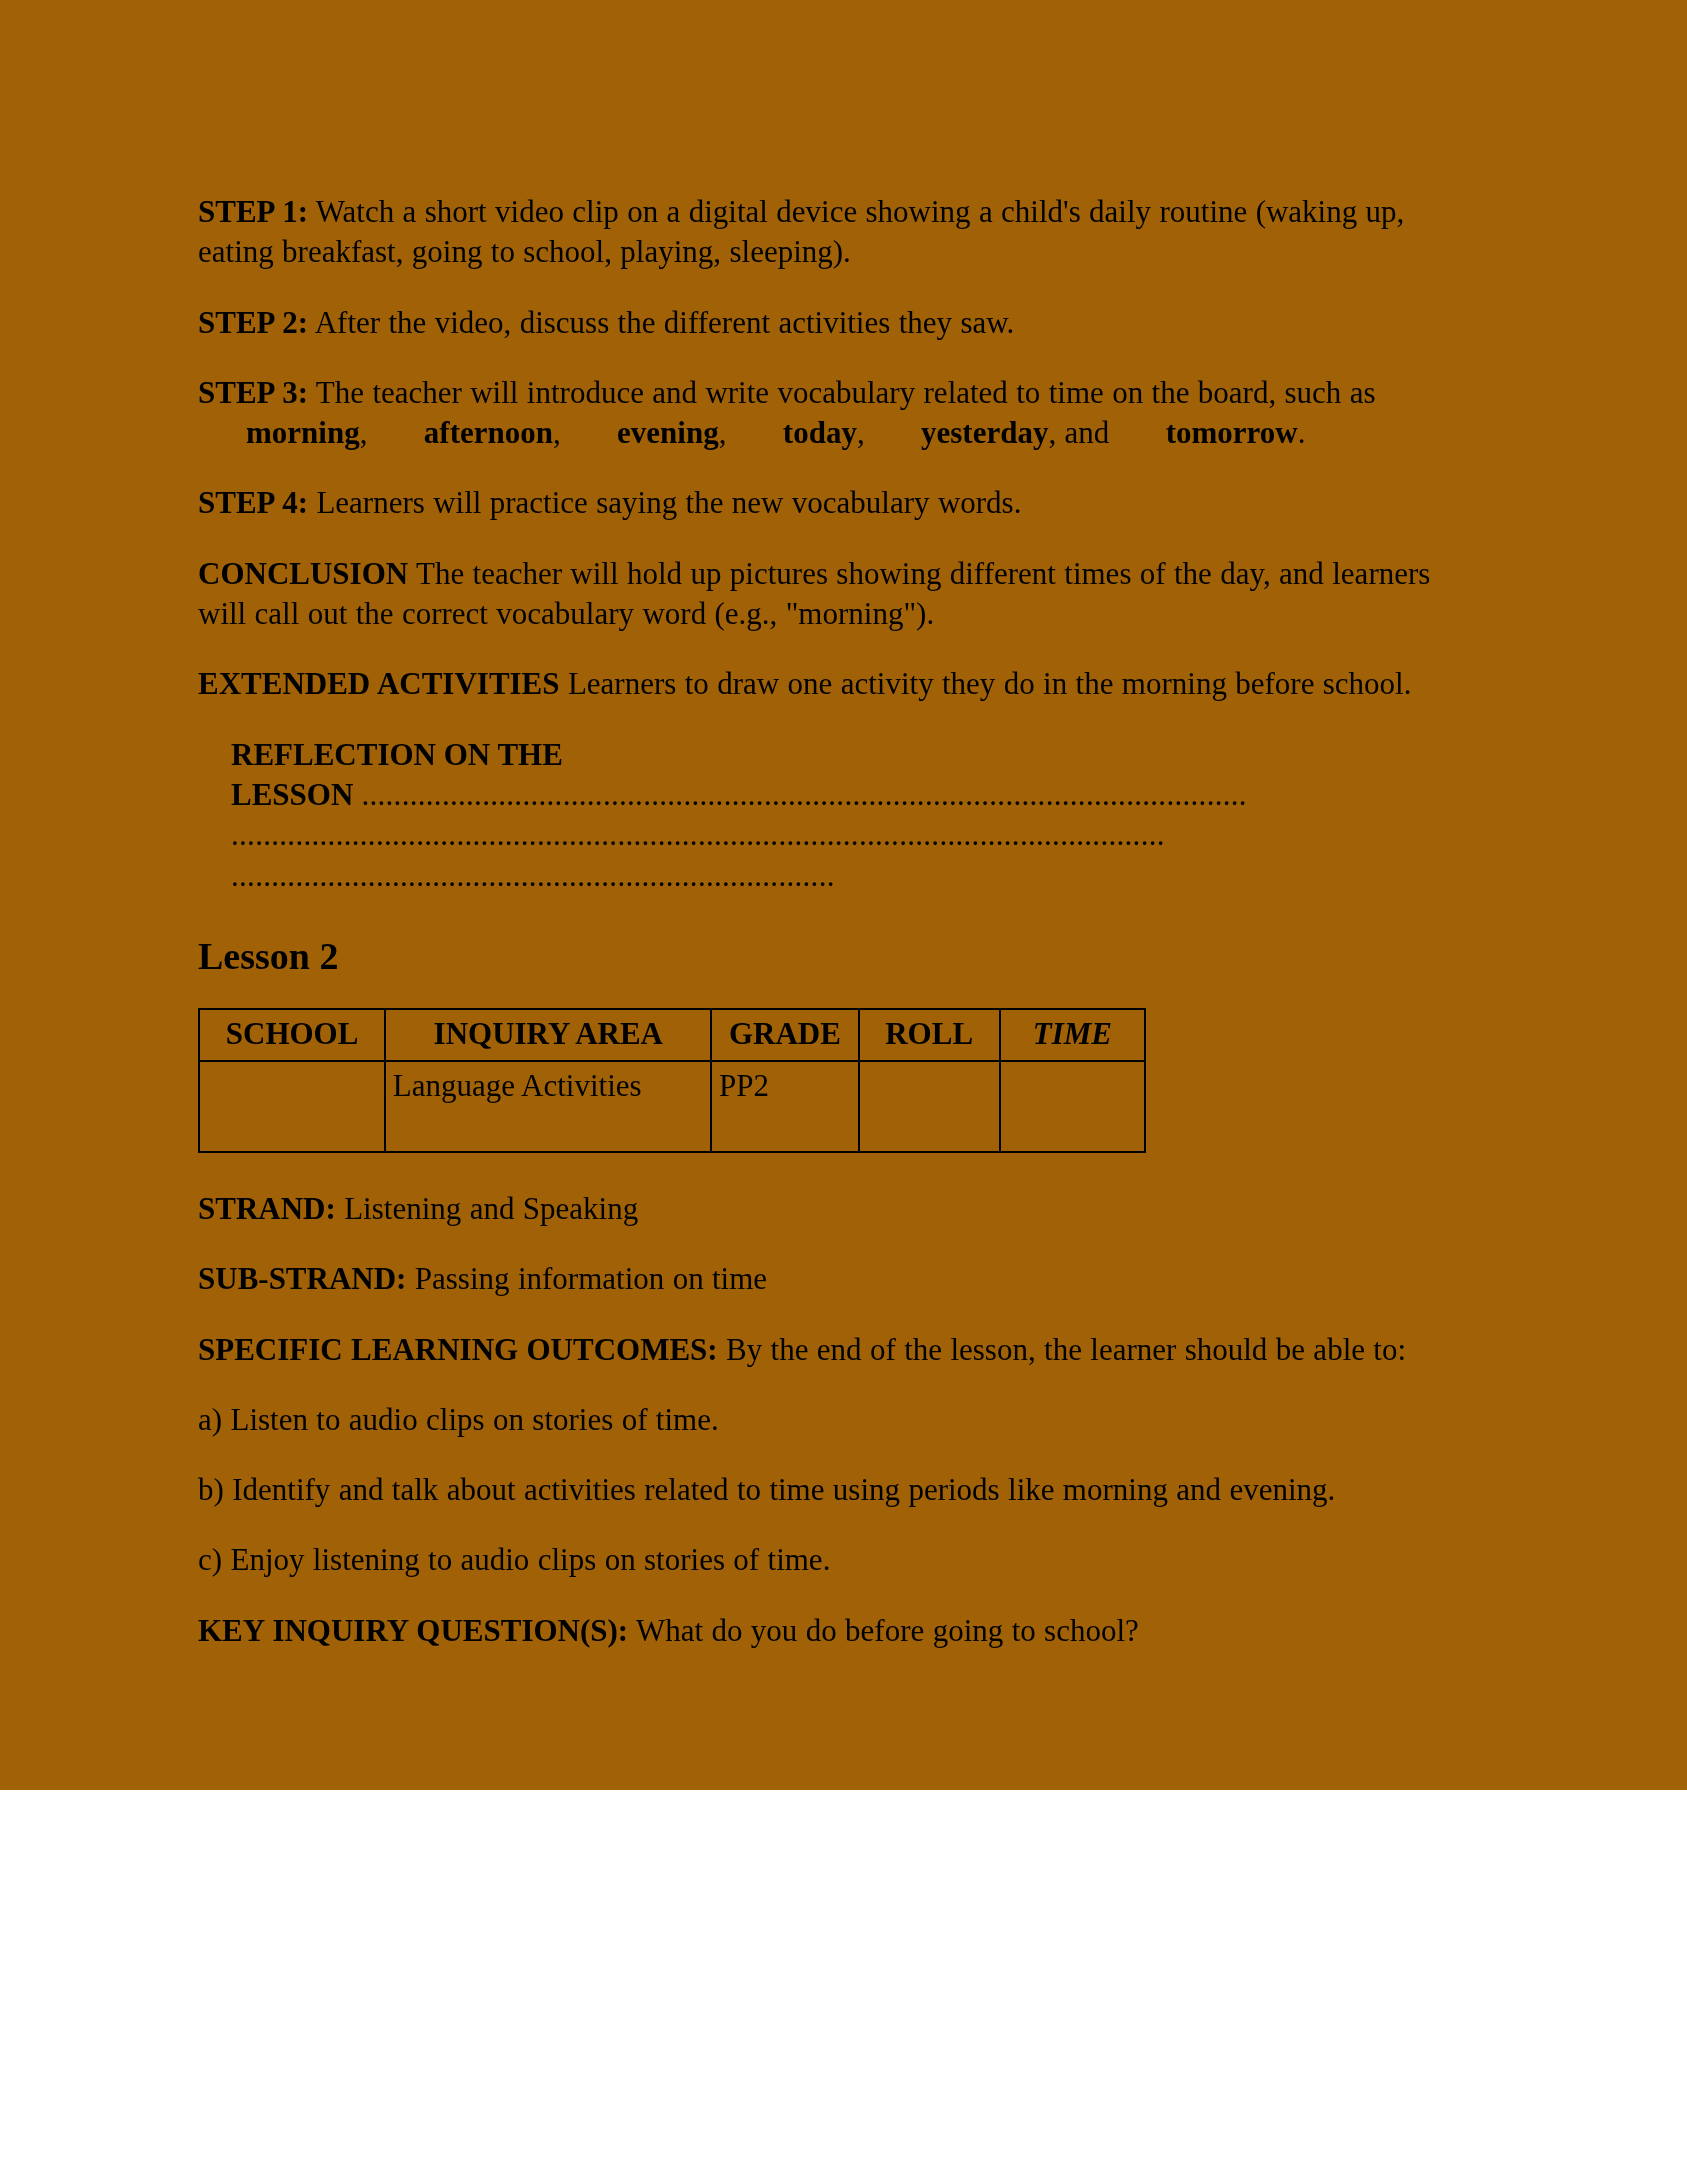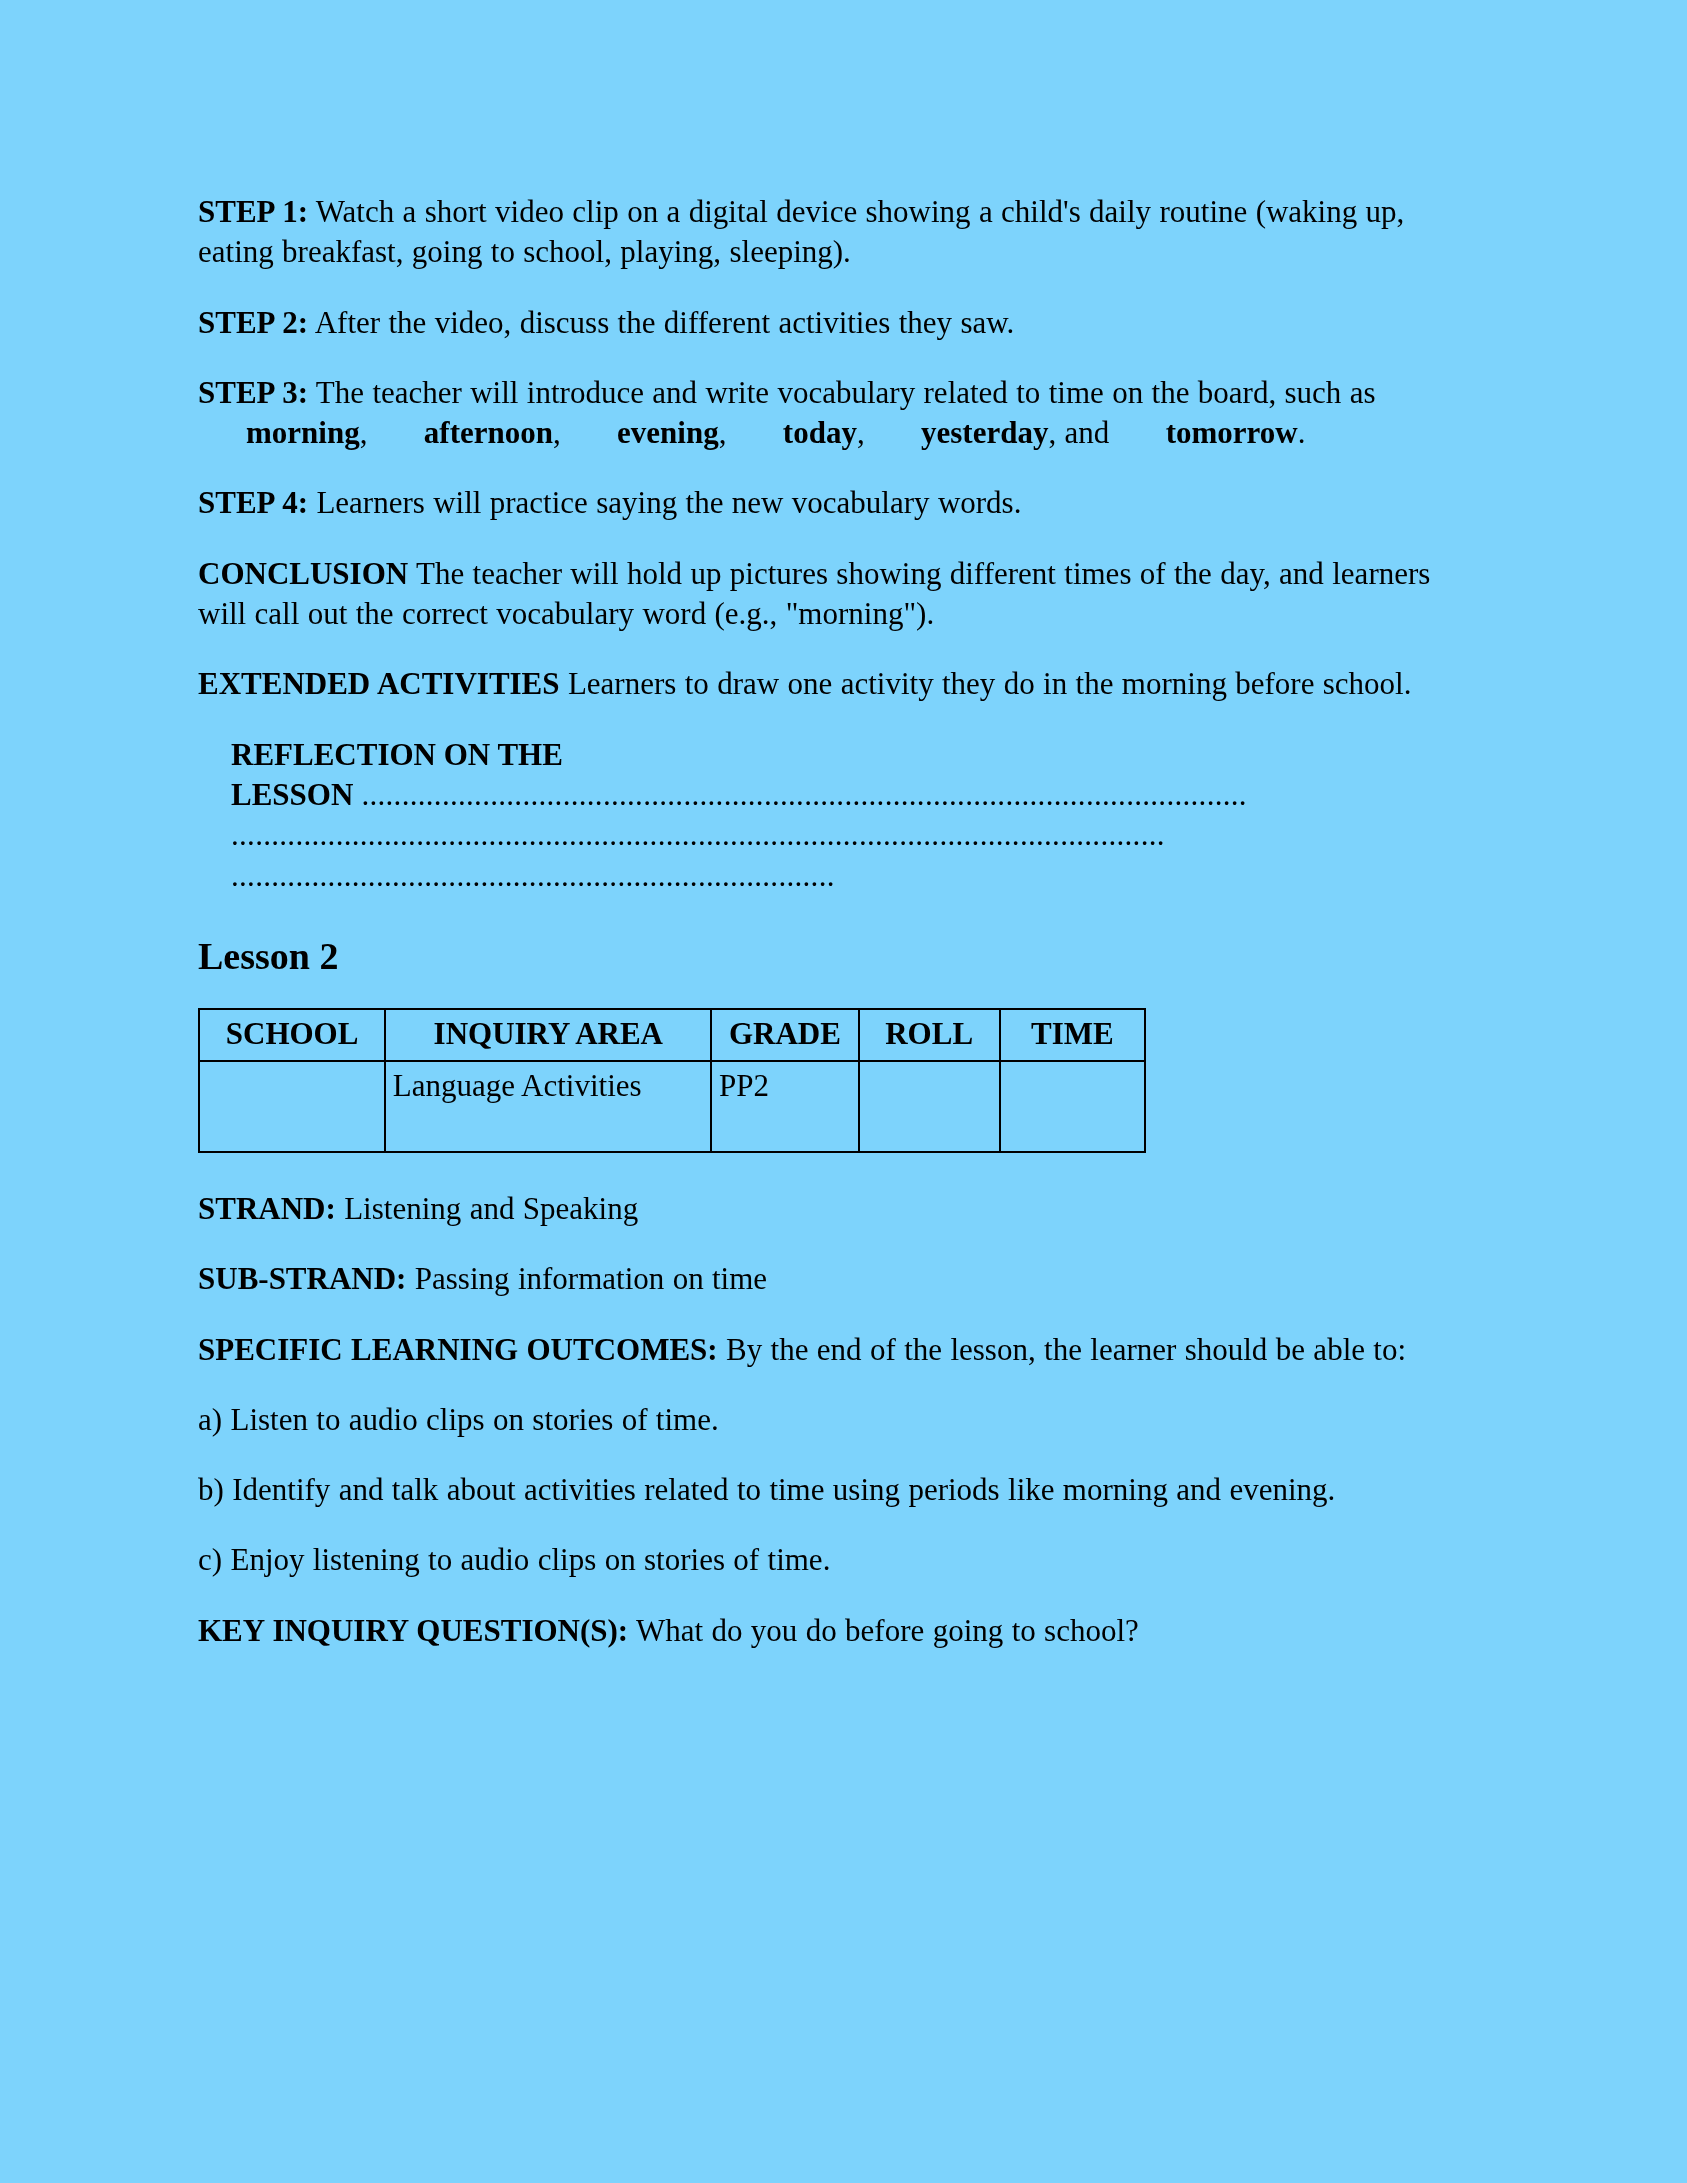--- a/index.html
+++ b/index.html
@@ -8,22 +8,22 @@
     padding: 0;
     background: #ffffff;
   }
   body {
     font-family: "Liberation Serif", "DejaVu Serif", serif;
     color: #000000;
   }
   .page {
     position: relative;
     width: 1687px;
-    height: 2183px;
-    background: #7dd3fc;
+    height: 1790px;
+    background: #a16207;
     box-sizing: border-box;
     padding: 192px 238px 0 198px;
     overflow: hidden;
   }
   .doc-body {
     width: 1250px;
   }
   p.para {
     margin: 0 0 30px 0;
     font-size: 31px;
@@ -83,21 +83,21 @@
   }
   table.info-table tbody td {
     text-align: left;
     font-weight: normal;
     height: 78px;
   }
   .col-school  { width: 171px; }
   .col-area    { width: 311px; }
   .col-grade   { width: 132px; border-radius: 13px; }
   .col-roll    { width: 126px; }
-  .col-time    { width: 130px; }
+  .col-time    { width: 130px; font-style: italic; }
 </style>
 </head>
 <body>
 
 <div class="page">
   <div class="doc-body">
 
     <p class="para">
       <span class="lbl">STEP 1:</span><span> Watch a short video clip on a digital device showing a child's daily routine (waking up, eating breakfast, going to school, playing, sleeping).</span>
     </p>

